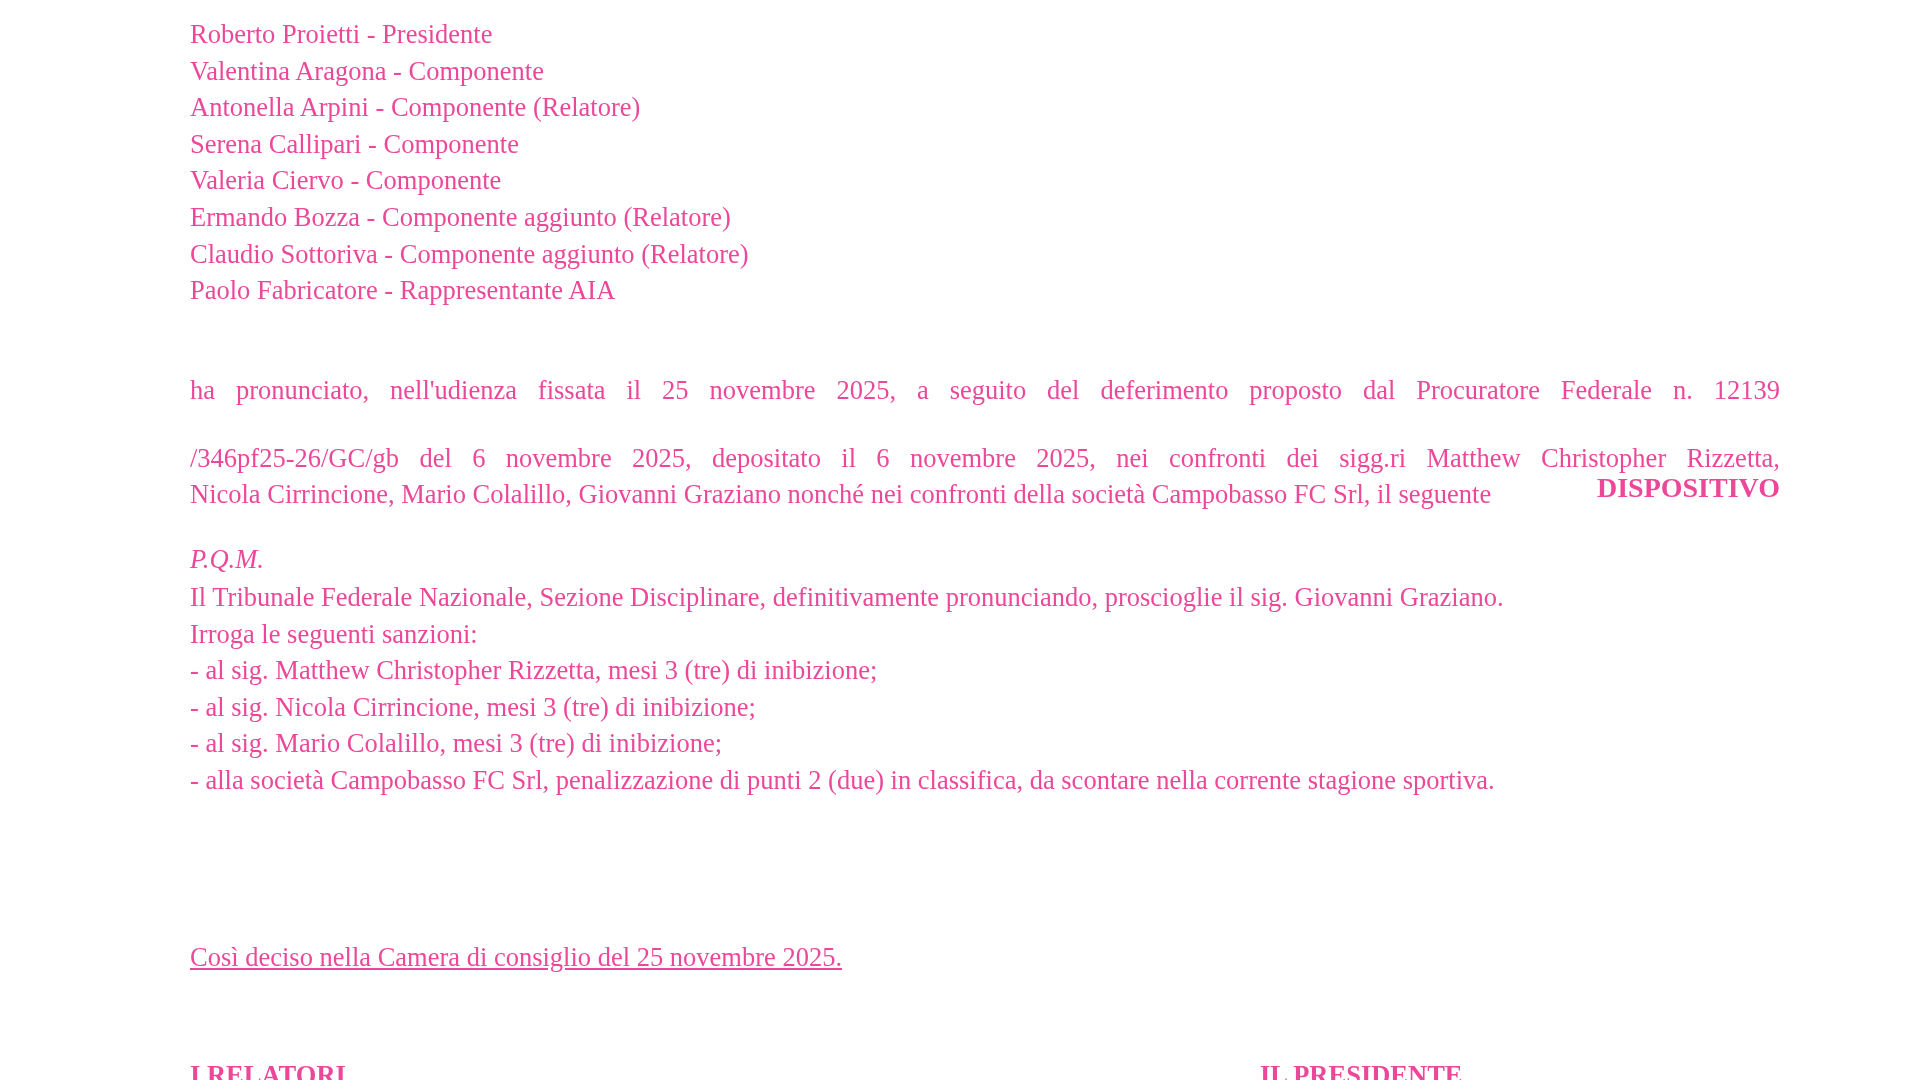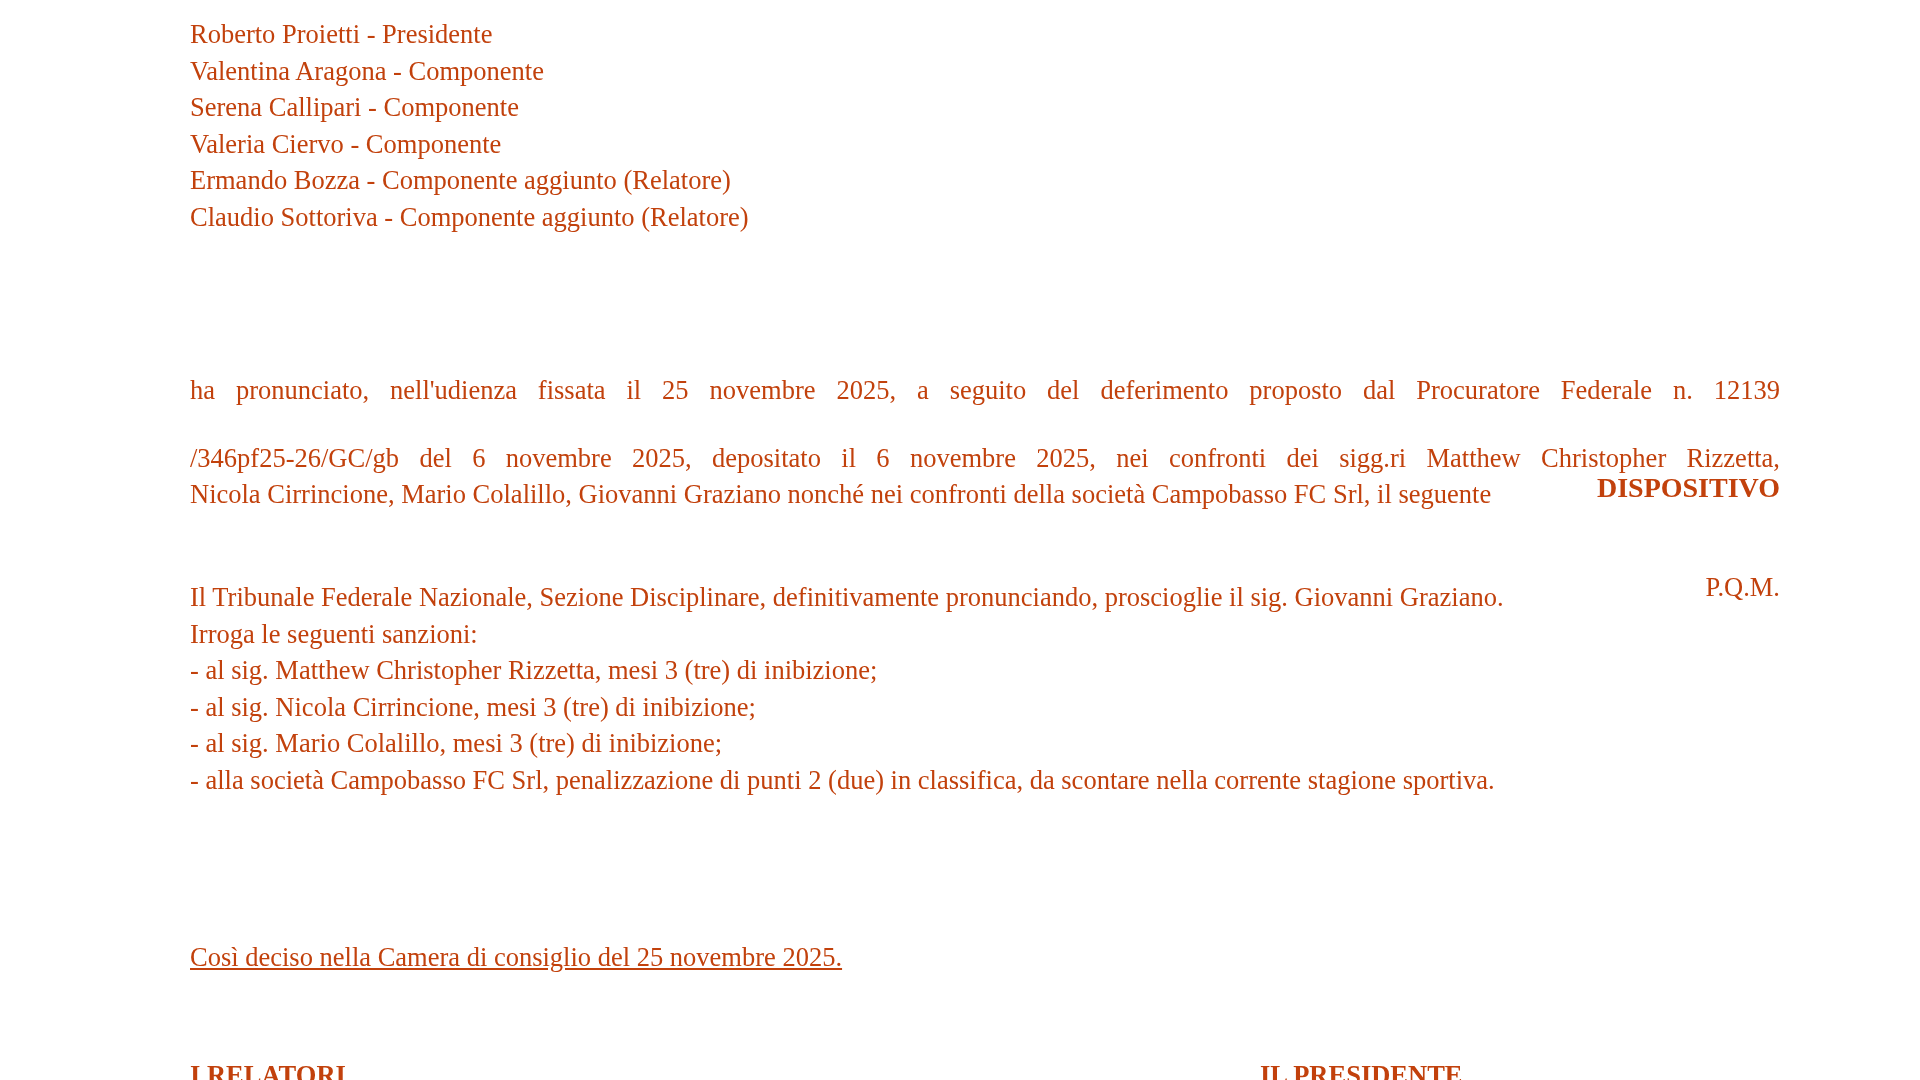--- a/index.html
+++ b/index.html
@@ -9,21 +9,21 @@
   }
   .doc {
     position: relative;
     width: 1832px;
     height: 1080px;
     background: #ffffff;
     overflow: hidden;
     font-family: "Liberation Serif", serif;
     font-size: 26.5px;
     line-height: 36.6px;
-    color: #c2410c;
+    color: #ec4899;
   }
   .col {
     position: absolute;
     left: 190px;
     width: 1590px;
   }
   .line { white-space: nowrap; }
   .names { top: 16px; }
   .preamble { top: 341px; }
   .pline {
@@ -35,46 +35,49 @@
     text-align-last: justify;
     margin-top: 31px;
   }
   .h-disp {
     top: 470px;
     text-align: right;
     font-weight: bold;
     font-size: 28px;
   }
   .h-pqm {
-    top: 569px;
-    text-align: right;
+    top: 541px;
+    text-align: left;
+    font-style: italic;
   }
   .ruling { top: 579px; }
   .decision { top: 939px; text-decoration: underline; }
   .sig {
     position: absolute;
     top: 1057px;
     font-weight: bold;
     white-space: nowrap;
   }
   .sig-left { left: 190px; }
   .sig-right { left: 1260px; }
 </style>
 </head>
 <body>
 
 <div class="doc">
 
   <div class="col names">
     <div class="line">Roberto Proietti - Presidente</div>
     <div class="line">Valentina Aragona - Componente</div>
+    <div class="line">Antonella Arpini - Componente (Relatore)</div>
     <div class="line">Serena Callipari - Componente</div>
     <div class="line">Valeria Ciervo - Componente</div>
     <div class="line">Ermando Bozza - Componente aggiunto (Relatore)</div>
     <div class="line">Claudio Sottoriva - Componente aggiunto (Relatore)</div>
+    <div class="line">Paolo Fabricatore - Rappresentante AIA</div>
   </div>
 
   <div class="col preamble">
     <div class="pline just">ha pronunciato, nell'udienza fissata il 25 novembre 2025, a seguito del deferimento proposto dal Procuratore Federale n. 12139</div>
     <div class="pline just">/346pf25-26/GC/gb del 6 novembre 2025, depositato il 6 novembre 2025, nei confronti dei sigg.ri Matthew Christopher Rizzetta,</div>
     <div class="pline">Nicola Cirrincione, Mario Colalillo, Giovanni Graziano nonché nei confronti della società Campobasso FC Srl, il seguente</div>
   </div>
 
   <div class="col h-disp">DISPOSITIVO</div>
 

